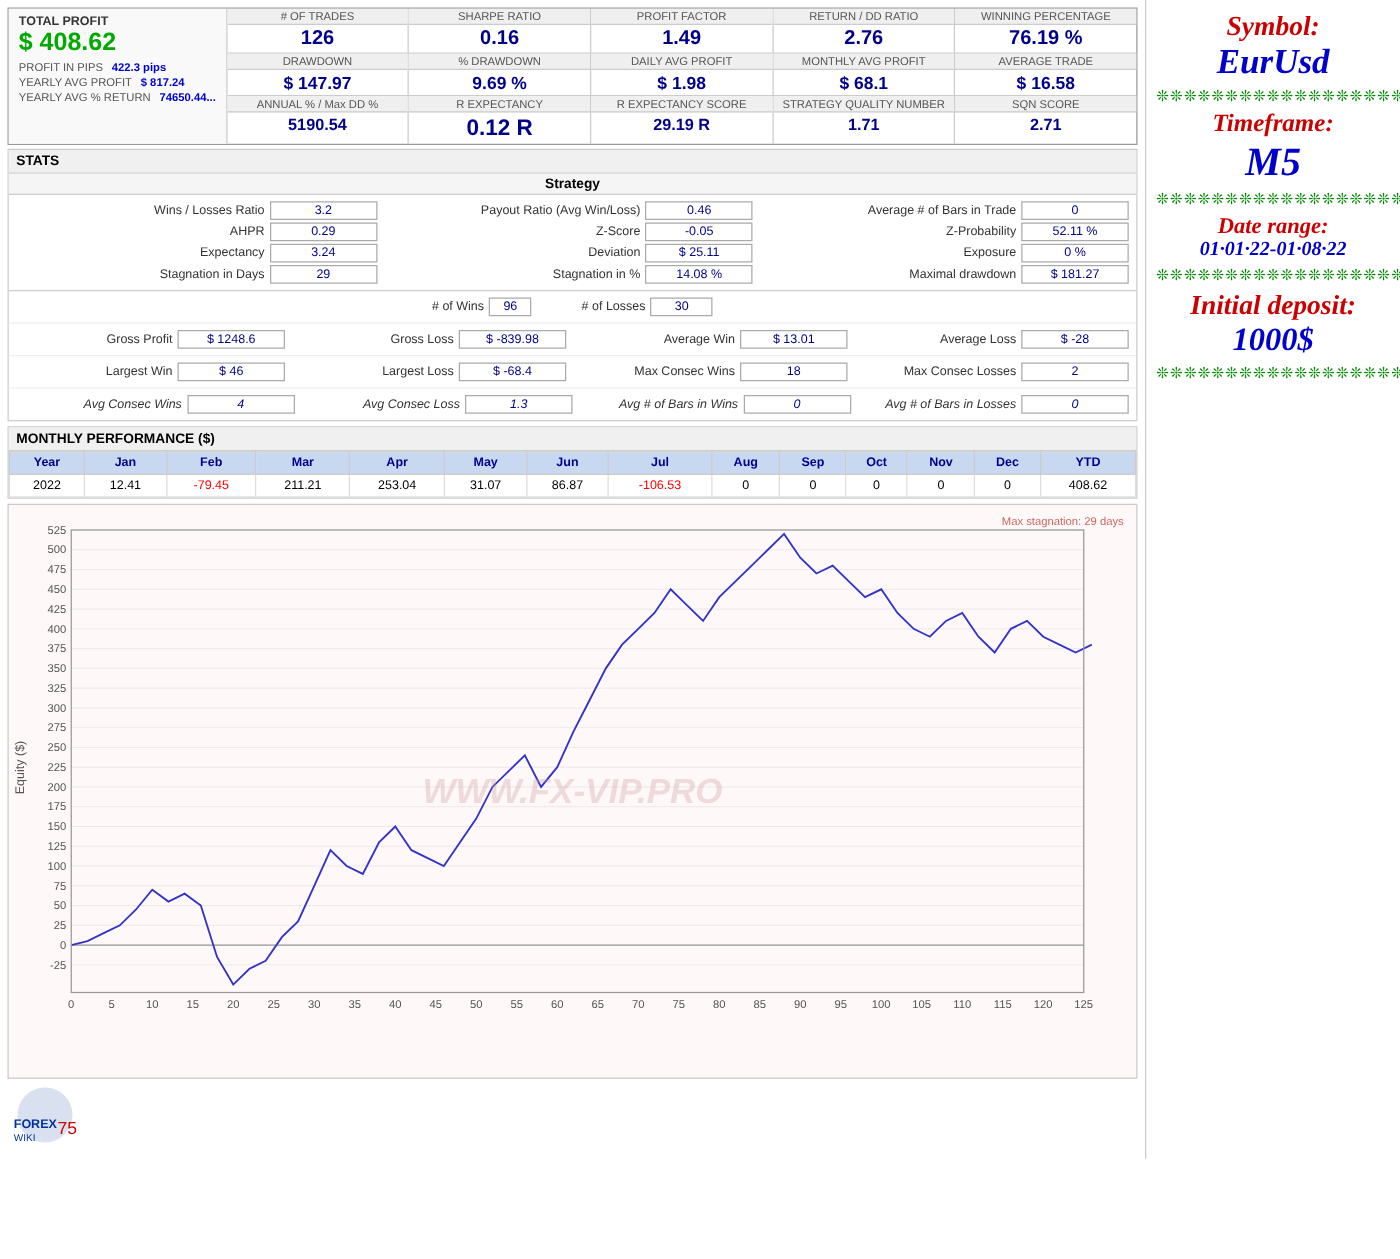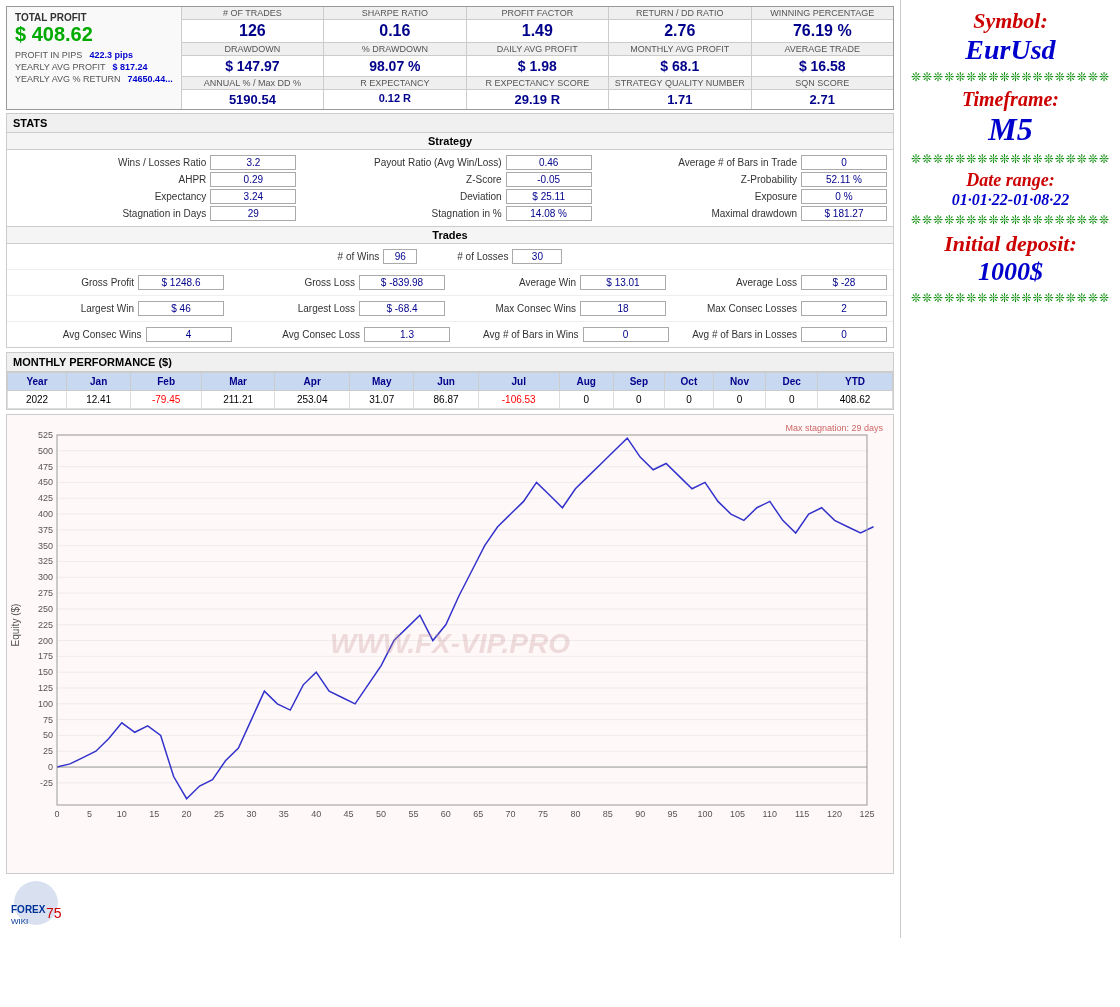--- a/index.html
+++ b/index.html
@@ -1,20 +1,20 @@
 <!DOCTYPE html>
 <html><head>
   <meta charset="utf-8">
   <style>
     * { box-sizing: border-box; margin: 0; padding: 0; }
     body { font-family: Arial, sans-serif; font-size: 11px; background: #fff; width: 1120px; }
     
     .main-container { display: flex; width: 1120px; }
     .left-panel { flex: 1; padding: 6px; }
-    .right-panel { width: 220px; padding: 8px; text-align: center; border-left: 1px solid #ccc; }
+    .right-panel { width: 204px; padding: 8px; text-align: center; border-left: 1px solid #ccc; }
     
     
     .stats-section { border: 1px solid #ccc; margin-bottom: 4px; }
     .stats-title { background: #f0f0f0; padding: 3px 6px; font-size: 11px; font-weight: bold; border-bottom: 1px solid #ccc; }
     .section-header { text-align: center; background: #f5f5f5; padding: 2px; font-size: 11px; font-weight: bold; border-bottom: 1px solid #ccc; }
     
     .field-row { display: flex; align-items: center; margin: 2px 0; }
     .field-label { flex: 1; font-size: 10px; color: #333; text-align: right; padding-right: 4px; }
     .field-value { width: 86px; border: 1px solid #aaa; padding: 1px 4px; font-size: 10px; text-align: center; background: #fff; color: #00008b; }
     
@@ -95,21 +95,21 @@
           </div>
         </div>
 
         <div style="display:flex; flex:1; border-bottom:1px solid #ccc;">
           <div style="flex:1; border-right:1px solid #ccc; text-align:center;">
             <div style="font-size:9px; color:#555; background:#efefef; padding:1px; border-bottom:1px solid #ccc;">DRAWDOWN</div>
             <div style="font-size:14px; font-weight:bold; color:#00008b; padding:2px;">$ 147.97</div>
           </div>
           <div style="flex:1; border-right:1px solid #ccc; text-align:center;">
             <div style="font-size:9px; color:#555; background:#efefef; padding:1px; border-bottom:1px solid #ccc;">% DRAWDOWN</div>
-            <div style="font-size:14px; font-weight:bold; color:#00008b; padding:2px;">98.07 %</div>
+            <div style="font-size:14px; font-weight:bold; color:#00008b; padding:2px;">9.69 %</div>
           </div>
           <div style="flex:1; border-right:1px solid #ccc; text-align:center;">
             <div style="font-size:9px; color:#555; background:#efefef; padding:1px; border-bottom:1px solid #ccc;">DAILY AVG PROFIT</div>
             <div style="font-size:14px; font-weight:bold; color:#00008b; padding:2px;">$ 1.98</div>
           </div>
           <div style="flex:1; border-right:1px solid #ccc; text-align:center;">
             <div style="font-size:9px; color:#555; background:#efefef; padding:1px; border-bottom:1px solid #ccc;">MONTHLY AVG PROFIT</div>
             <div style="font-size:14px; font-weight:bold; color:#00008b; padding:2px;">$ 68.1</div>
           </div>
           <div style="flex:1; text-align:center;">
@@ -118,21 +118,21 @@
           </div>
         </div>
 
         <div style="display:flex; flex:1;">
           <div style="flex:1; border-right:1px solid #ccc; text-align:center;">
             <div style="font-size:9px; color:#555; background:#efefef; padding:1px; border-bottom:1px solid #ccc;">ANNUAL % / Max DD %</div>
             <div style="font-size:13px; font-weight:bold; color:#00008b; padding:2px;">5190.54</div>
           </div>
           <div style="flex:1; border-right:1px solid #ccc; text-align:center;">
             <div style="font-size:9px; color:#555; background:#efefef; padding:1px; border-bottom:1px solid #ccc;">R EXPECTANCY</div>
-            <div style="font-size:11px; font-weight:bold; color:#00008b; padding:2px;">0.12 R</div>
+            <div style="font-size:18px; font-weight:bold; color:#00008b; padding:2px;">0.12 R</div>
           </div>
           <div style="flex:1; border-right:1px solid #ccc; text-align:center;">
             <div style="font-size:9px; color:#555; background:#efefef; padding:1px; border-bottom:1px solid #ccc;">R EXPECTANCY SCORE</div>
             <div style="font-size:13px; font-weight:bold; color:#00008b; padding:2px;">29.19 R</div>
           </div>
           <div style="flex:1; border-right:1px solid #ccc; text-align:center;">
             <div style="font-size:9px; color:#555; background:#efefef; padding:1px; border-bottom:1px solid #ccc;">STRATEGY QUALITY NUMBER</div>
             <div style="font-size:13px; font-weight:bold; color:#00008b; padding:2px;">1.71</div>
           </div>
           <div style="flex:1; text-align:center;">
@@ -203,21 +203,20 @@
             </div>
             <div class="field-row">
               <span class="field-label">Maximal drawdown</span>
               <span class="field-value">$ 181.27</span>
             </div>
           </div>
         </div>
       </div>
 
       <div style="border-top:1px solid #ccc;">
-        <div class="section-header">Trades</div>
 
         <div style="display:flex; justify-content:center; gap:40px; padding:3px 10px; border-bottom:1px solid #eee;">
           <div class="field-row">
             <span class="field-label" style="text-align:left;"># of Wins</span>
             <span class="field-value" style="width:34px;">96</span>
           </div>
           <div class="field-row">
             <span class="field-label" style="text-align:left;"># of Losses</span>
             <span class="field-value" style="width:50px;">30</span>
           </div>
@@ -254,21 +253,21 @@
           <div class="field-row" style="flex:1; min-width:160px;">
             <span class="field-label">Max Consec Wins</span>
             <span class="field-value">18</span>
           </div>
           <div class="field-row" style="flex:1; min-width:160px;">
             <span class="field-label">Max Consec Losses</span>
             <span class="field-value">2</span>
           </div>
         </div>
 
-        <div style="display:flex; padding:3px 6px; flex-wrap:wrap;">
+        <div style="display:flex; padding:3px 6px; flex-wrap:wrap;font-style:italic;">
           <div class="field-row" style="flex:1; min-width:160px;">
             <span class="field-label">Avg Consec Wins</span>
             <span class="field-value">4</span>
           </div>
           <div class="field-row" style="flex:1; min-width:160px;">
             <span class="field-label">Avg Consec Loss</span>
             <span class="field-value">1.3</span>
           </div>
           <div class="field-row" style="flex:1; min-width:160px;">
             <span class="field-label">Avg # of Bars in Wins</span>

